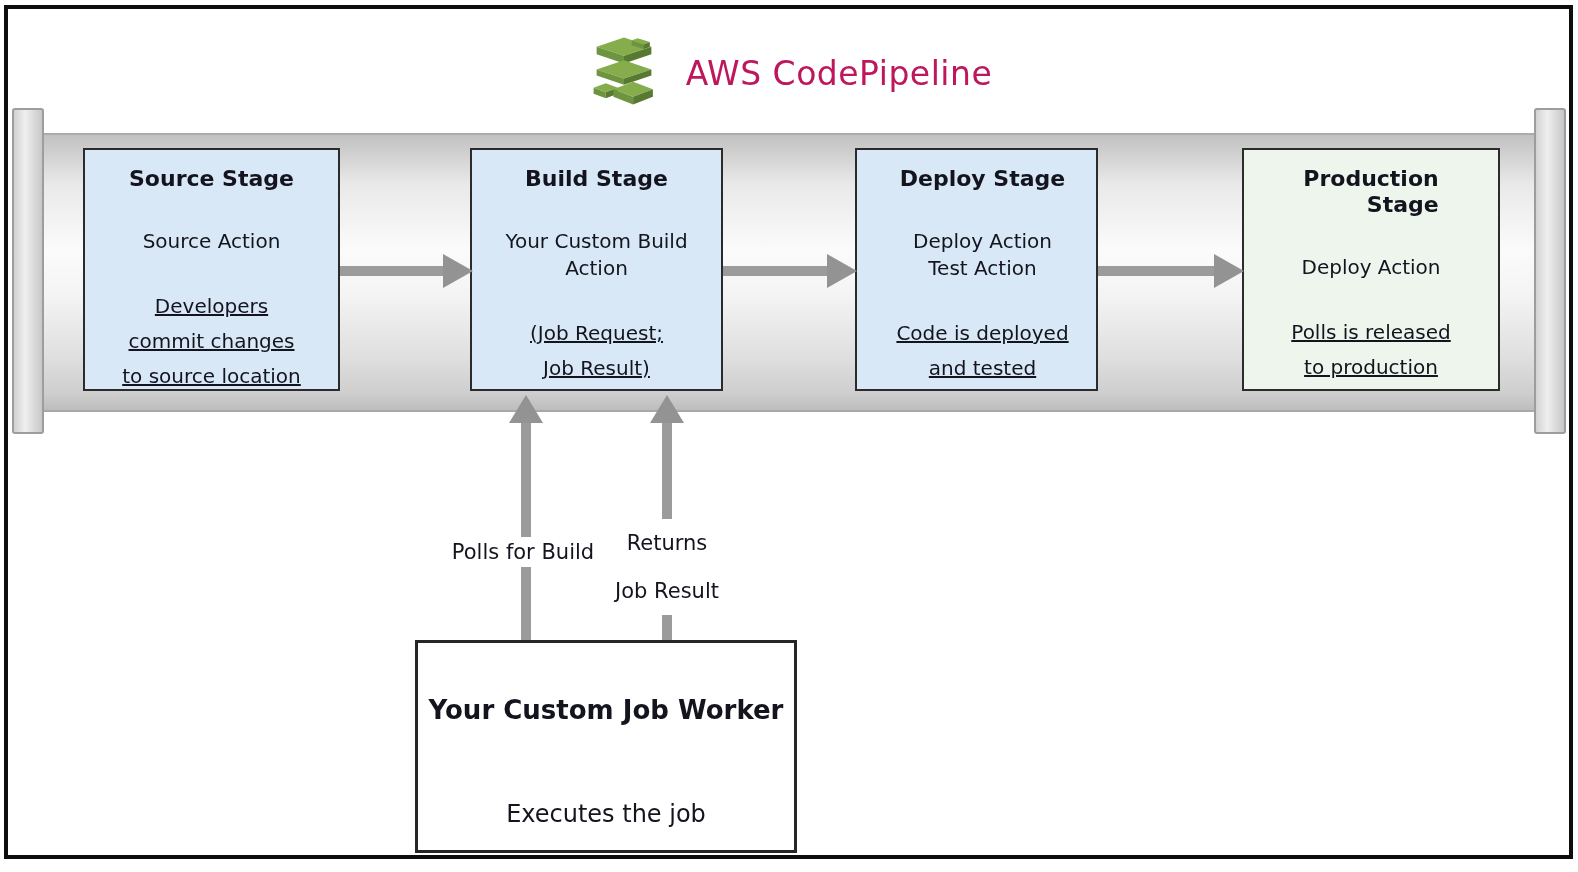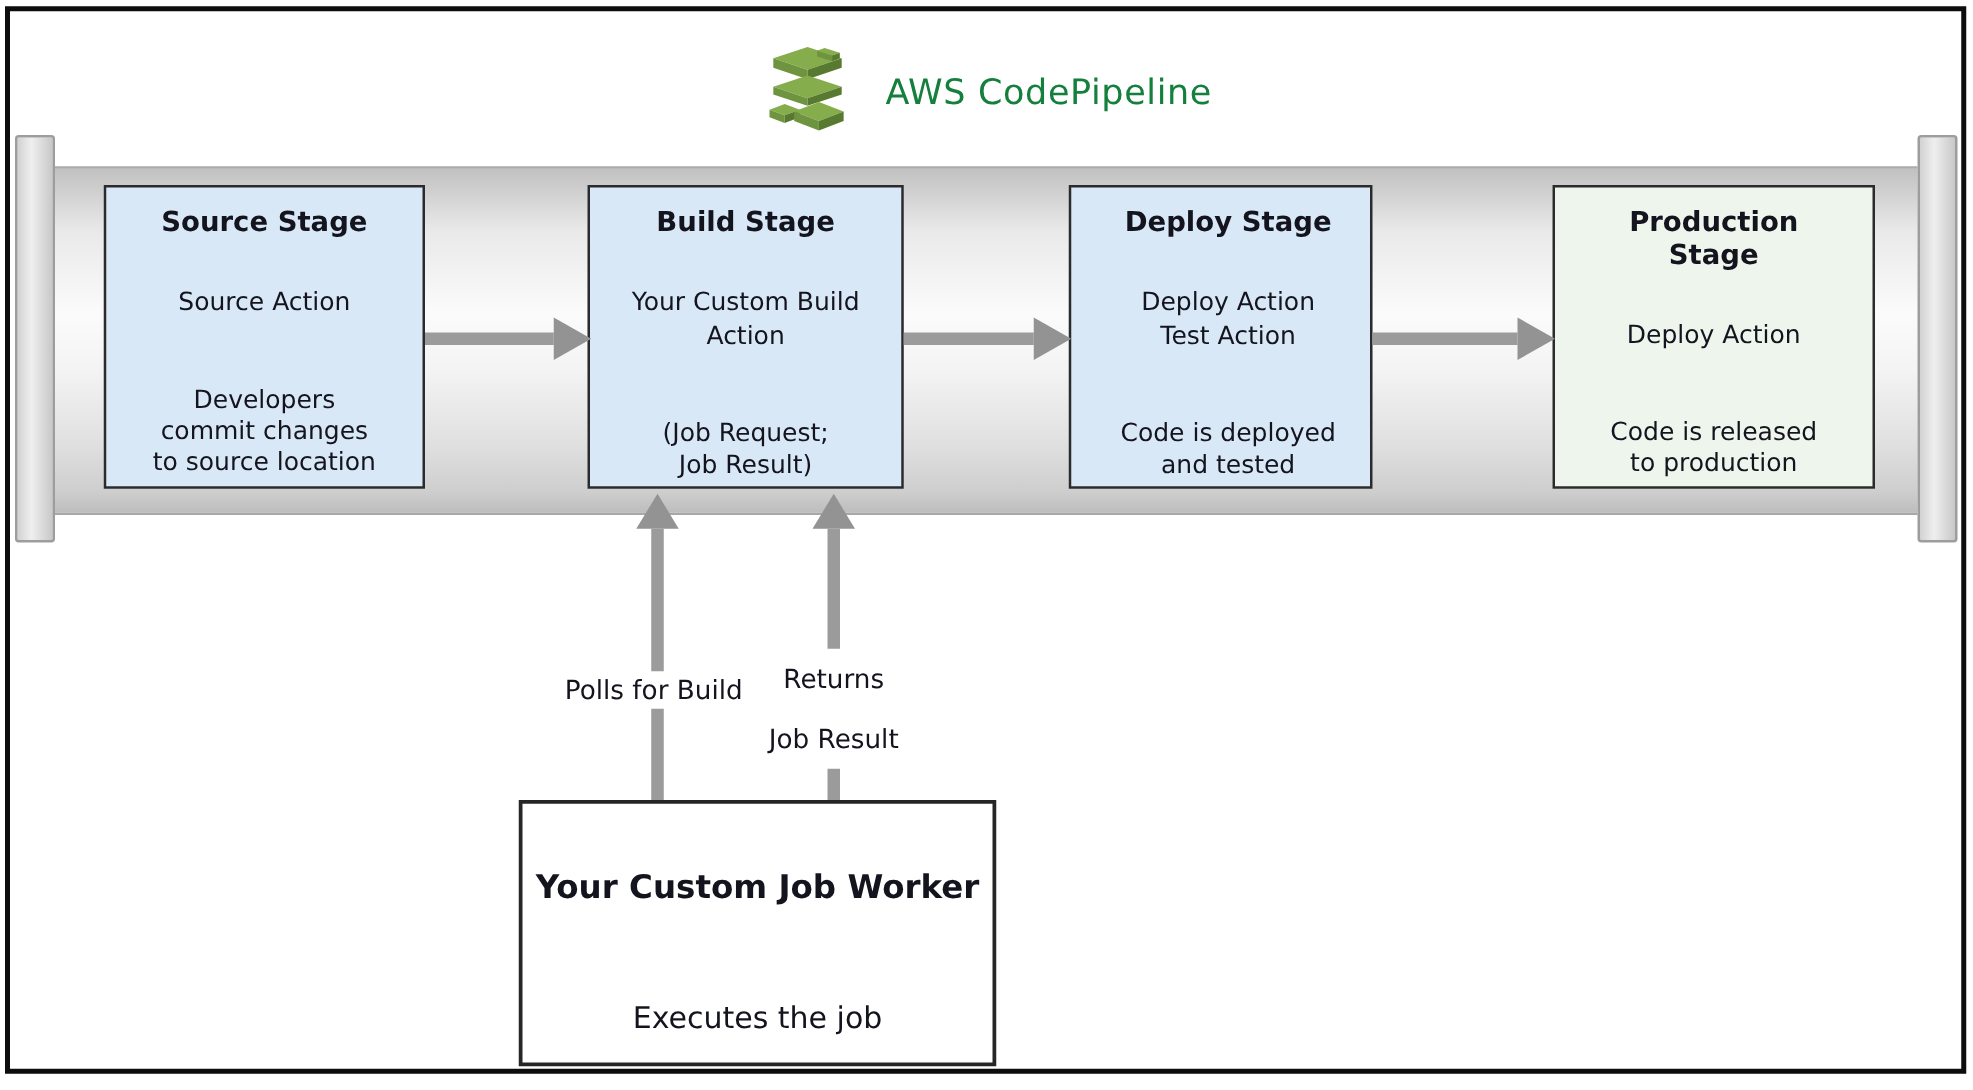--- a/index.html
+++ b/index.html
@@ -13,21 +13,21 @@
   }
   .frame{
     position:absolute;left:4px;top:5px;width:1561px;height:846px;
     border:4px solid #0d0d0d;
   }
   
   .title-row{
     position:absolute;left:0;top:36px;width:100%;
     display:flex;align-items:center;justify-content:center;gap:24px;
   }
-  .app-title{font-size:28px;color:#15803d;letter-spacing:0.5px;}
+  .app-title{font-size:33px;color:#be185d;letter-spacing:0.5px;}
   
   .pipe-body{
     position:absolute;left:44px;top:133px;width:1490px;height:279px;
     background:linear-gradient(180deg,#c1c1c1 0%,#e9e9e9 18%,#fbfbfb 42%,#f4f4f4 58%,#e0e0e0 80%,#cecece 94%,#bdbdbd 100%);
     border-top:2px solid #ababab;border-bottom:2px solid #a8a8a8;
     box-sizing:border-box;
   }
   .pipe-cap{
     position:absolute;top:108px;width:32px;height:326px;
     background:linear-gradient(90deg,#d2d2d2,#efefef 40%,#d8d8d8 75%,#c8c8c8);
@@ -37,23 +37,23 @@
   .pipe-cap.right{left:1534px;}
   
   .stage{
     position:absolute;top:148px;height:243px;
     border:2px solid #2b2b2b;box-sizing:border-box;
     display:flex;flex-direction:column;align-items:center;
     padding-top:16px;text-align:center;
   }
   .stage.blue{background:#d9e8f6;}
   .stage.green{background:#edf5ec;}
-  .stage-title{font-size:22px;font-weight:bold;line-height:26px;white-space:pre-line;}
+  .stage-title{font-size:22px;font-weight:bold;line-height:26px;white-space:pre-line;text-align:right;}
   .stage-action{font-size:20px;line-height:27px;margin-top:36px;white-space:pre-line;}
-  .stage-desc{font-size:20px;line-height:25px;margin-top:52px;white-space:pre-line;}
+  .stage-desc{font-size:20px;line-height:35px;margin-top:34px;white-space:pre-line;text-decoration:underline;}
   #stage-source{left:83px;width:257px;}
   #stage-build{left:470px;width:253px;}
   #stage-deploy{left:855px;width:243px;padding-left:12px;}
   #stage-production{left:1242px;width:258px;}
   
   .h-arrow{position:absolute;top:254px;height:34px;}
   .h-arrow .shaft{position:absolute;left:0;top:12px;height:10px;background:#9b9b9b;}
   .h-arrow .head{
     position:absolute;top:0;width:0;height:0;
     border-top:17px solid transparent;border-bottom:17px solid transparent;
@@ -149,21 +149,21 @@
     <div class="stage-action">Deploy Action
 Test Action</div>
     <div class="stage-desc">Code is deployed
 and tested</div>
   </div>
 
   <div class="stage green" id="stage-production">
     <div class="stage-title">Production
 Stage</div>
     <div class="stage-action">Deploy Action</div>
-    <div class="stage-desc">Code is released
+    <div class="stage-desc">Polls is released
 to production</div>
   </div>
 
   <div class="h-arrow" id="h-arrow-1">
     <div class="shaft"></div>
     <div class="head"></div>
   </div>
   <div class="h-arrow" id="h-arrow-2">
     <div class="shaft"></div>
     <div class="head"></div>

